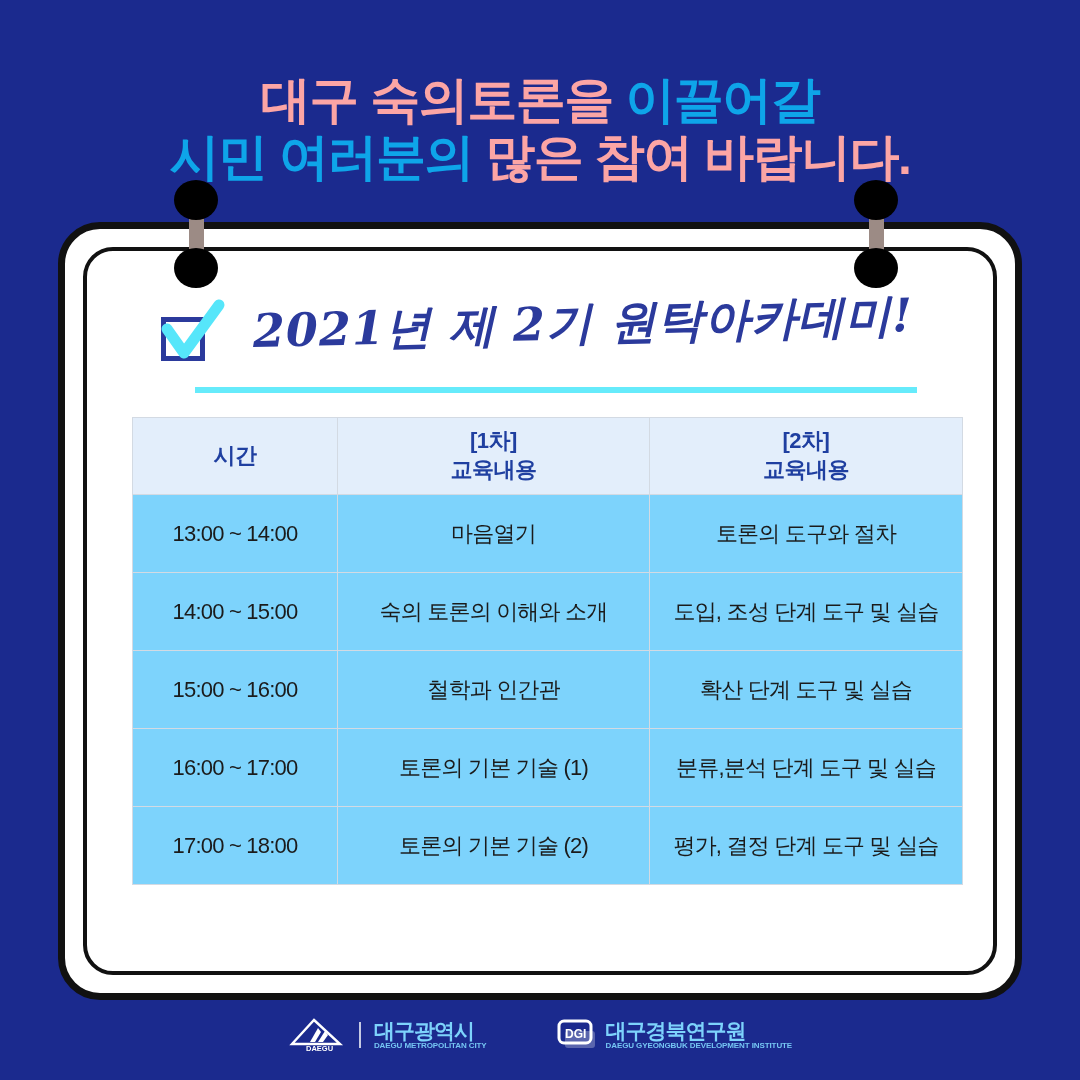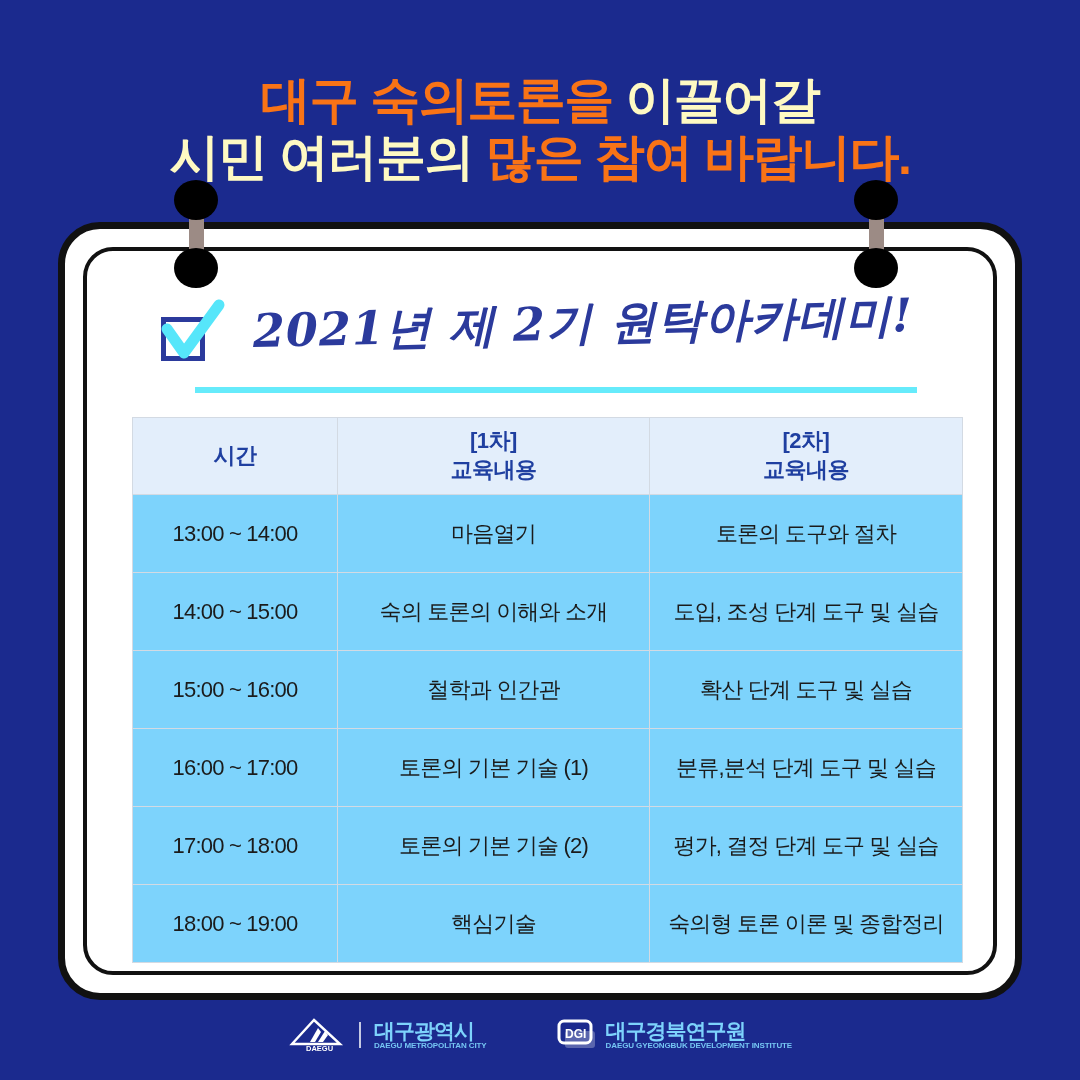--- a/index.html
+++ b/index.html
@@ -22,22 +22,22 @@
     left: 0;
     width: 1080px;
     text-align: center;
     line-height: 1.14;
     font-size: 50px;
     font-weight: 700;
     letter-spacing: -1.5px;
     white-space: nowrap;
   }
   .headline .line { display: block; }
-  .hl-cyan  { color: #f97316; }
-  .hl-white { color: #fef9c3; }
+  .hl-cyan  { color: #fca5a5; }
+  .hl-white { color: #0ea5e9; }
 
   
   .card-outer {
     position: absolute;
     left: 58px;
     top: 222px;
     width: 964px;
     height: 778px;
     background: #ffffff;
     border: 7px solid #111111;
@@ -272,25 +272,20 @@
       </tr>
       <tr>
         <td>16:00 ~ 17:00</td>
         <td>토론의 기본 기술 (1)</td>
         <td>분류,분석 단계 도구 및 실습</td>
       </tr>
       <tr>
         <td>17:00 ~ 18:00</td>
         <td>토론의 기본 기술 (2)</td>
         <td>평가, 결정 단계 도구 및 실습</td>
-      </tr>
-      <tr>
-        <td>18:00 ~ 19:00</td>
-        <td>핵심기술</td>
-        <td>숙의형 토론 이론 및 종합정리</td>
       </tr>
     </tbody>
   </table>
 </div>
 
 <div class="clip clip-left">
   <div class="clip-bar"></div>
   <div class="clip-dot top"></div>
   <div class="clip-dot bot"></div>
 </div>

